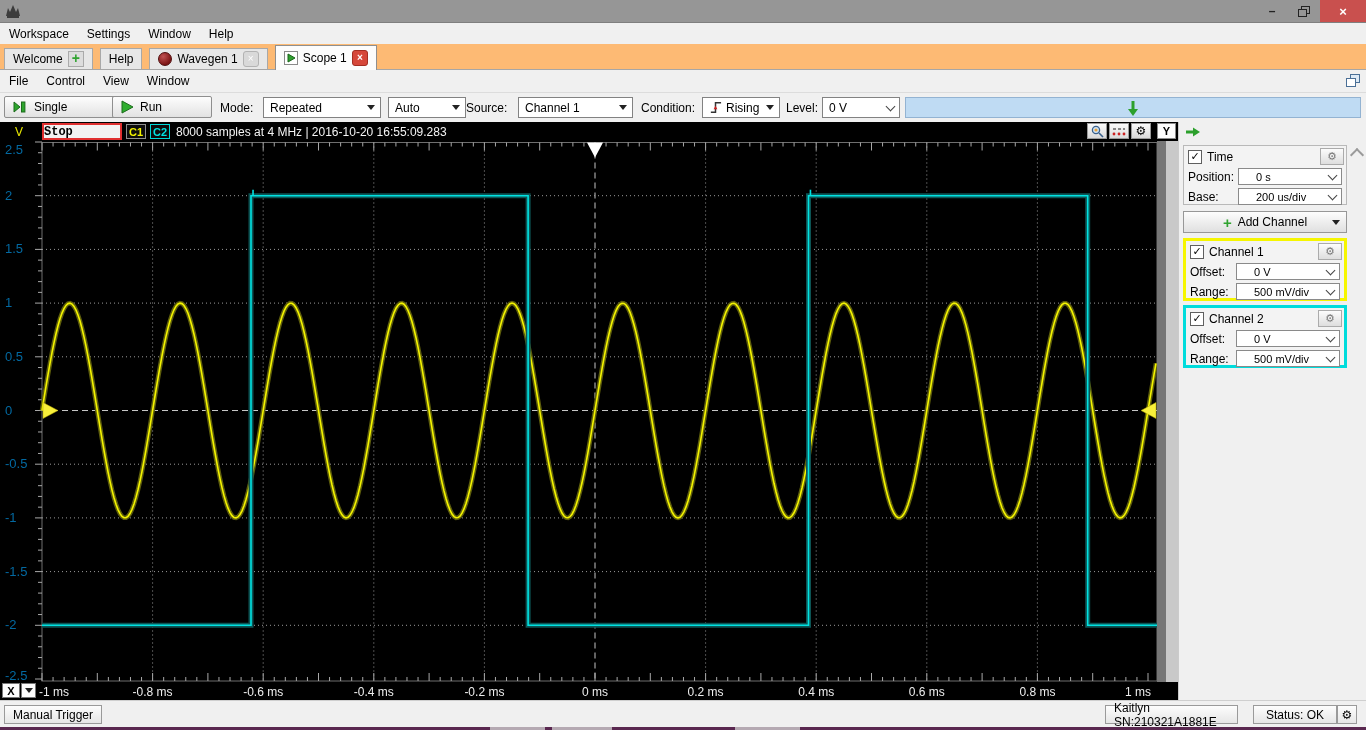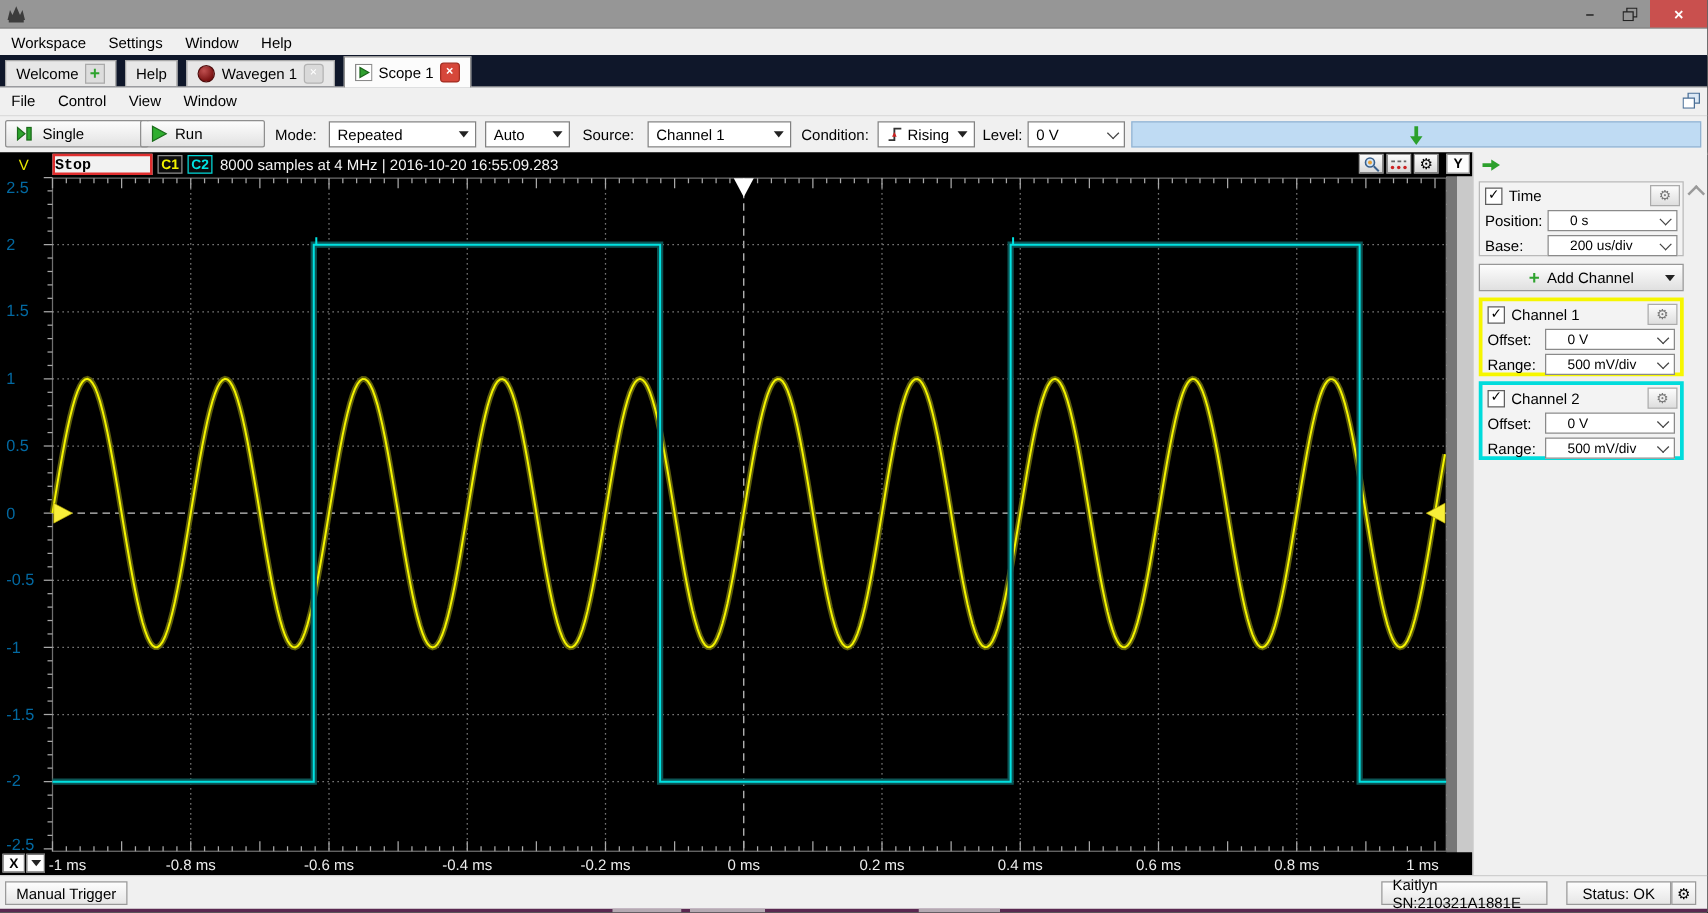--- a/index.html
+++ b/index.html
@@ -12,21 +12,21 @@
   #app-logo{position:absolute;left:4px;top:2px;width:18px;height:18px;}
   .winbtns{position:absolute;right:0;top:0;height:22px;display:flex;}
   .winbtn{width:32px;height:22px;display:flex;align-items:center;justify-content:center;color:#222;font-weight:bold;}
   .winbtn.close{width:46px;background:#c9504e;color:#fff;font-size:13px;}
   
   .menubar{position:absolute;left:0;width:1366px;display:flex;align-items:center;background:#f0f0f0;}
   #menubar1{top:23px;height:21px;border-bottom:1px solid #e2e2e2;}
   #menubar2{top:70px;height:22px;}
   .menuitem{padding:2px 9px;cursor:default;}
   
-  #tabbar{position:absolute;left:0;top:44px;width:1366px;height:26px;background:#0f172a;border-bottom:1px solid #a6a6a6;display:flex;align-items:flex-end;padding-left:4px;box-sizing:border-box;}
+  #tabbar{position:absolute;left:0;top:44px;width:1366px;height:26px;background:#fdba74;border-bottom:1px solid #a6a6a6;display:flex;align-items:flex-end;padding-left:4px;box-sizing:border-box;}
   .tab{height:20px;display:flex;align-items:center;gap:5px;padding:0 8px;margin-right:7px;background:#e7e7e7;border:1px solid #a8a8a8;border-bottom:none;font-size:12px;}
   .tab.active{height:24px;background:#fcfcfc;position:relative;z-index:3;margin-bottom:-1px;border-color:#8f8f8f;}
   .tab .plus{color:#2fa32f;font-weight:bold;font-size:14px;background:#ddd;border:1px solid #aaa;width:14px;height:14px;line-height:13px;text-align:center;}
   .tab .rec{width:12px;height:12px;border-radius:50%;background:radial-gradient(circle at 35% 30%,#c05050,#7c1414 70%);border:1px solid #4f0c0c;}
   .closebox{width:14px;height:14px;border-radius:3px;display:flex;align-items:center;justify-content:center;font-size:10px;line-height:10px;}
   .closebox.gray{background:#d9d9d9;border:1px solid #b3b3b3;color:#fff;}
   .closebox.red{background:#d6473a;border:1px solid #a32d22;color:#fff;font-weight:bold;}
   
   #toolbar{position:absolute;left:0;top:92px;width:1366px;height:30px;background:#f0f0f0;border-top:1px solid #dcdcdc;border-bottom:1px solid #d5d5d5;}
   .tbtn{position:absolute;top:3px;height:22px;background:linear-gradient(#fdfdfd,#e2e2e2);border:1px solid #8f8f8f;border-radius:2px;display:flex;align-items:center;gap:6px;padding:0 8px;box-sizing:border-box;}
@@ -173,21 +173,21 @@
       <svg width="13" height="14" viewBox="0 0 13 14">
         <path d="M1 1 L12 7 L1 13 Z" fill="#2fae2f" stroke="#1b6b1b"></path>
       </svg>
       <span>Run</span>
     </div>
     <span class="tlabel" style="left:220px;">Mode:</span>
     <div class="combo" style="left:263px;width:118px;">
       <span>Repeated</span>
       <span class="tri"></span>
     </div>
-    <div class="combo" style="left:388px;width:68px;">
+    <div class="combo" style="left:388px;width:78px;">
       <span>Auto</span>
       <span class="tri"></span>
     </div>
     <span class="tlabel" style="left:466px;">Source:</span>
     <div class="combo" style="left:518px;width:115px;">
       <span>Channel 1</span>
       <span class="tri"></span>
     </div>
     <span class="tlabel" style="left:641px;">Condition:</span>
     <div class="combo" style="left:702px;width:78px;gap:4px;">

